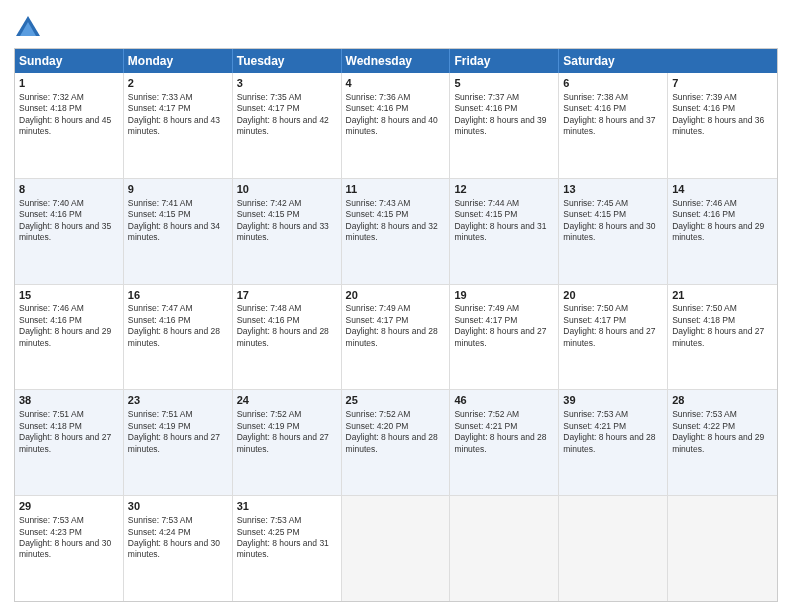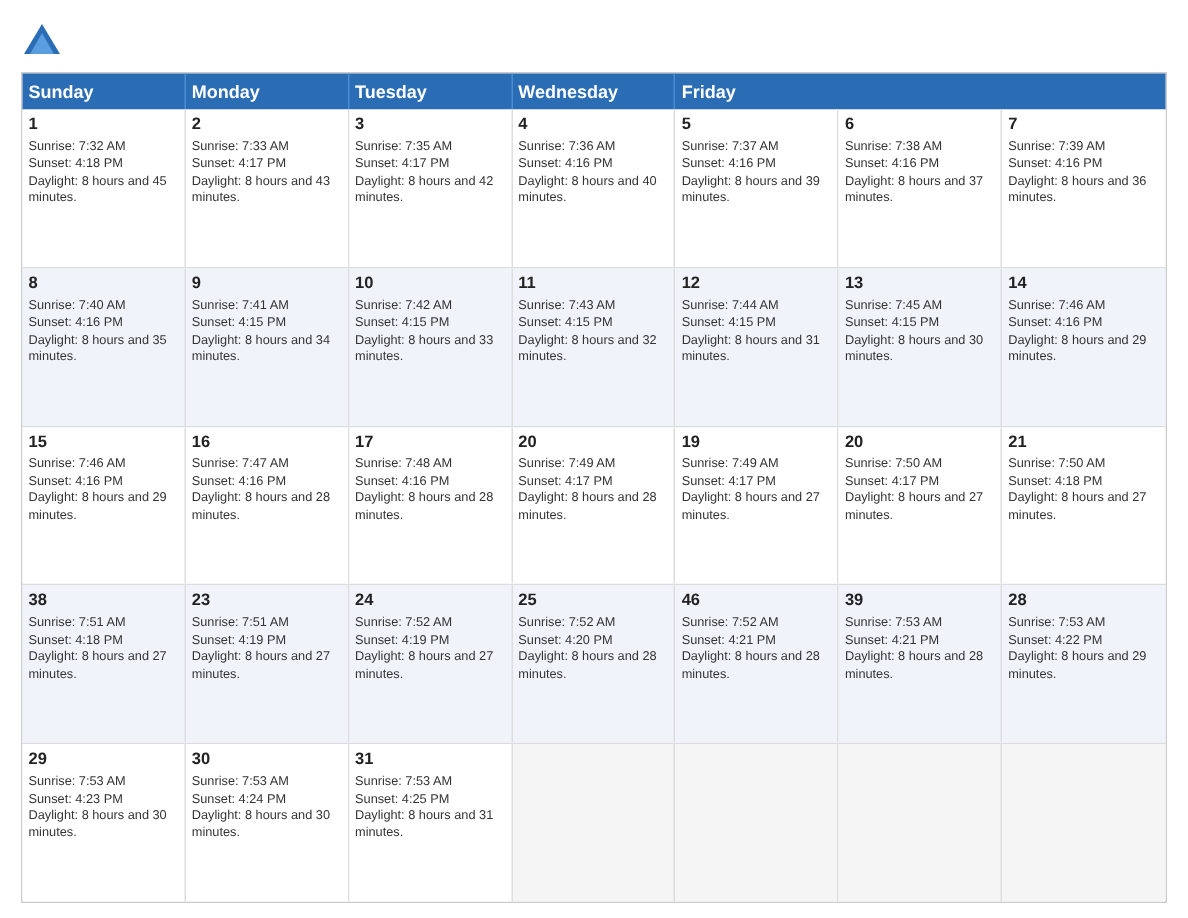--- a/index.html
+++ b/index.html
@@ -145,20 +145,21 @@
     </div>
   </div>
 
   <div class="calendar">
     <div class="cal-header">
     <div class="cal-header-cell">Sunday</div>
         <div class="cal-header-cell">Monday</div>
         <div class="cal-header-cell">Tuesday</div>
         <div class="cal-header-cell">Wednesday</div>
         <div class="cal-header-cell">Friday</div>
+        <div class="cal-header-cell">Saturday</div>
       </div>
     <div class="cal-body">
     <div class="cal-row">
           <div class="cal-cell"><span class="day-num">1</span><span>Sunrise: 7:32 AM<br>Sunset: 4:18 PM<br>Daylight: 8 hours and 45 minutes.</span></div>
           <div class="cal-cell"><span class="day-num">2</span><span>Sunrise: 7:33 AM<br>Sunset: 4:17 PM<br>Daylight: 8 hours and 43 minutes.</span></div>
           <div class="cal-cell"><span class="day-num">3</span><span>Sunrise: 7:35 AM<br>Sunset: 4:17 PM<br>Daylight: 8 hours and 42 minutes.</span></div>
           <div class="cal-cell"><span class="day-num">4</span><span>Sunrise: 7:36 AM<br>Sunset: 4:16 PM<br>Daylight: 8 hours and 40 minutes.</span></div>
           <div class="cal-cell"><span class="day-num">5</span><span>Sunrise: 7:37 AM<br>Sunset: 4:16 PM<br>Daylight: 8 hours and 39 minutes.</span></div>
           <div class="cal-cell"><span class="day-num">6</span><span>Sunrise: 7:38 AM<br>Sunset: 4:16 PM<br>Daylight: 8 hours and 37 minutes.</span></div>
           <div class="cal-cell"><span class="day-num">7</span><span>Sunrise: 7:39 AM<br>Sunset: 4:16 PM<br>Daylight: 8 hours and 36 minutes.</span></div>

